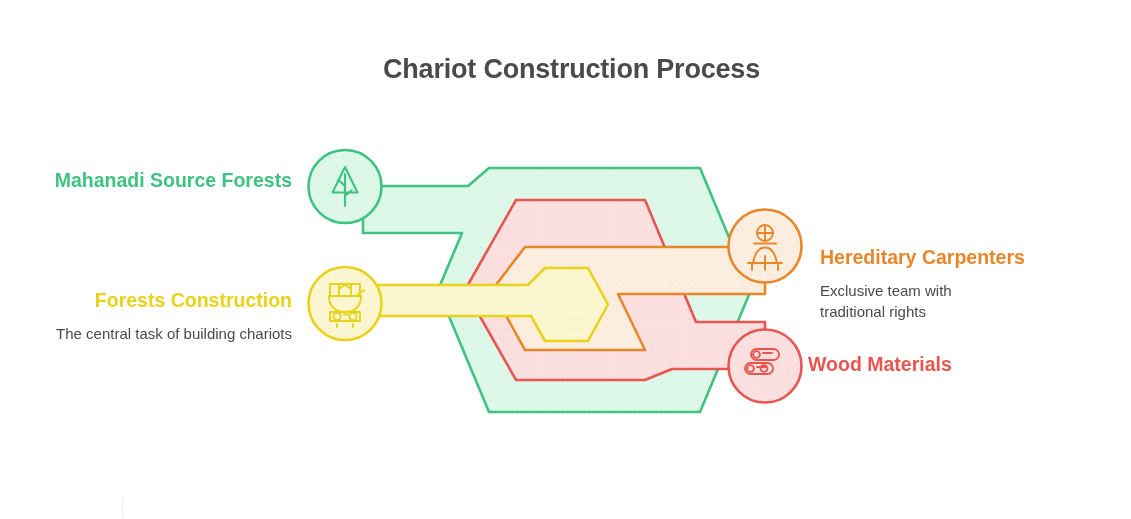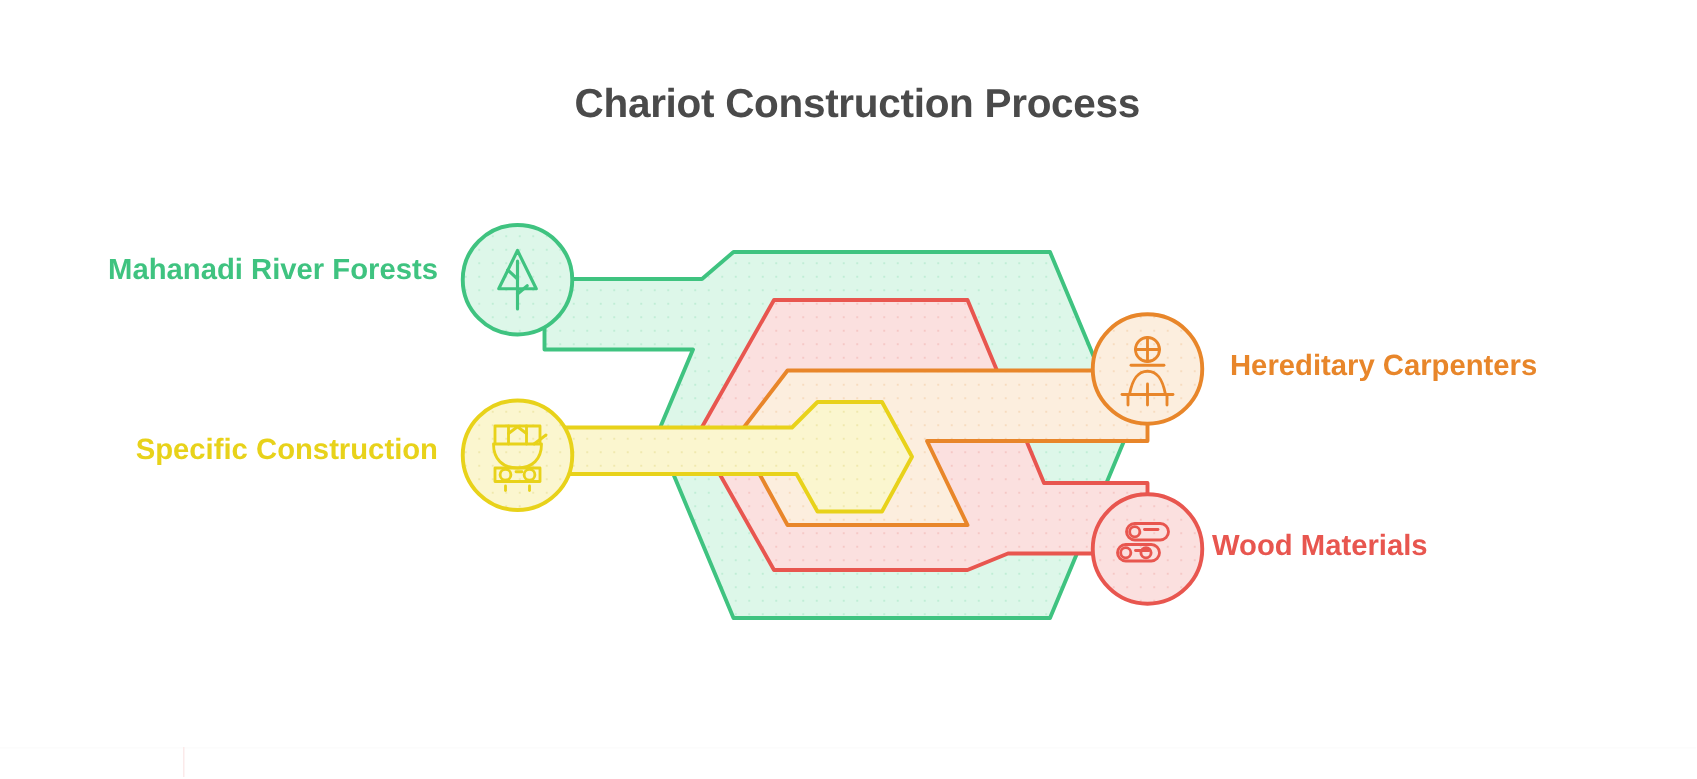--- a/index.html
+++ b/index.html
@@ -48,21 +48,21 @@
     color: #4a4a4a;
     line-height: 1.42;
     margin: 0;
     padding-top: 9px;
   }
   .lbl.right { text-align: left; }
   .lbl.left  { text-align: right; }
 
   #lbl-forests   { left: 20px;  top: 168px; width: 272px; }
   #lbl-chariot   { left: 20px;  top: 288px; width: 272px; }
-  #lbl-carpenter { left: 820px; top: 232px; width: 290px; }
+  #lbl-carpenter { left: 820px; top: 245px; width: 290px; }
   #lbl-wood      { left: 808px; top: 352px; width: 290px; }
 
   .footer-tick {
     position: absolute;
     left: 122px; top: 498px;
     width: 1px; height: 20px;
     background: #fbeaea;
   }
   .footer-line {
     position: absolute;
@@ -188,29 +188,31 @@
         <circle cx="337" cy="316.5" r="3.6"></circle>
         <circle cx="353" cy="316.5" r="3.6"></circle>
         <path d="M 344,314.5 L 348,314.5"></path>
         <path d="M 337,324 L 337,327"></path>
         <path d="M 353,324 L 353,327"></path>
       </g>
     </g>
   </svg>
 
   <div class="lbl left" id="lbl-forests">
-    <p class="t" style="color:#3fc380;">Mahanadi River Forests</p>
+    <p class="t" style="color:#3fc380;">Mahanadi Source Forests</p>
   </div>
 
   <div class="lbl left" id="lbl-chariot">
-    <p class="t" style="color:#e8d21a;">Specific Construction</p>
+    <p class="t" style="color:#e8d21a;">Forests Construction</p>
+    <p class="d">The central task of building chariots</p>
   </div>
 
   <div class="lbl right" id="lbl-carpenter">
     <p class="t" style="color:#e8862a;">Hereditary Carpenters</p>
+    <p class="d" style="max-width:200px;">Exclusive team with traditional rights</p>
   </div>
 
   <div class="lbl right" id="lbl-wood">
     <p class="t" style="color:#e8564f;">Wood Materials</p>
   </div>
 
   <div class="footer-line"></div>
   <div class="footer-tick"></div>
 
 </div>

